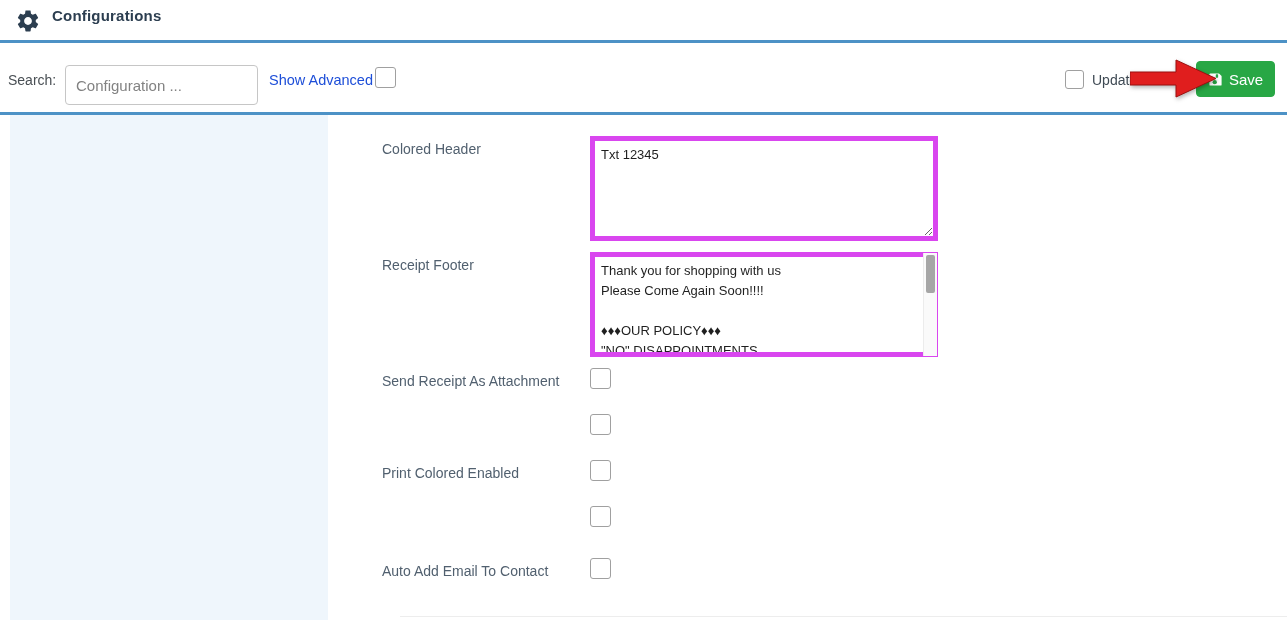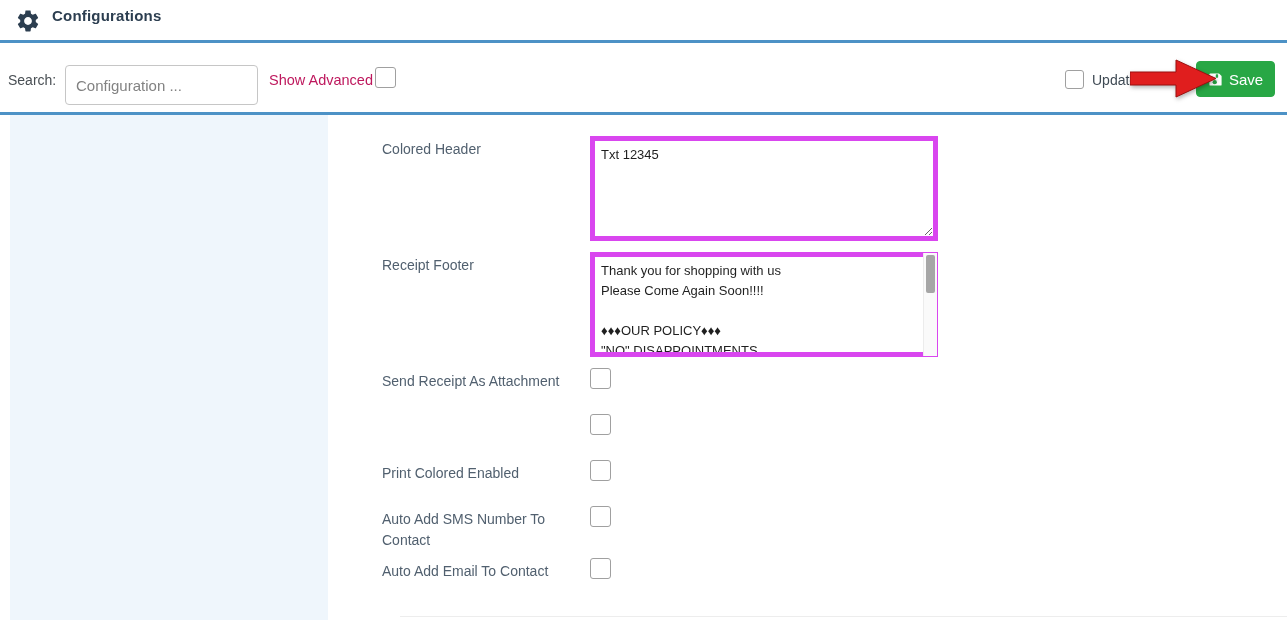--- a/index.html
+++ b/index.html
@@ -13,21 +13,21 @@
   .gear { left:15px; top:8px; width:26px; height:26px; }
   .blue-line { left:0; right:0; height:3px; background:#4d92c6; }
   .line1 { top:40px; }
   .line2 { top:112px; }
 
   
   .search-label { left:8px; top:72px; font-size:14px; color:#494f54; }
   .search-input { left:65px; top:59px; width:193px; height:40px; border:1px solid #c6c6c6; border-radius:4px;
                   padding:0 10px; font-size:15px; color:#333; font-family:"Liberation Sans",sans-serif; outline:none;margin-top:6px; }
   .search-input::placeholder { color:#828282; }
-  .adv-label { left:269px; top:72px; font-size:14.5px; color:#be185d; }
+  .adv-label { left:269px; top:72px; font-size:14.5px; color:#1d4ed8; }
   input[type=checkbox].cb { appearance:none; -webkit-appearance:none; background:#fff; border:1px solid #a0a0a0;
                             border-radius:3px; cursor:pointer; }
   .cb-adv { left:375px; top:67px; width:21px; height:21px; }
   .cb-upd { left:1065px; top:70px; width:19px; height:19px; }
   .upd-label { left:1092px; top:72px; font-size:14px; color:#3f4a54; white-space:nowrap; }
   .save-btn { left:1196px; top:61px; width:79px; height:36px; background:#28a745; border:1px solid #28a745;
               border-radius:4px; color:#fff; font-size:15px; font-family:Liberation Sans, sans-serif;
               display:flex; align-items:center; justify-content:center; gap:6px; cursor:pointer; }
   .arrow-svg { left:1130px; top:57px; width:88px; height:43px; filter:drop-shadow(1px 2px 2px rgba(0,0,0,.30)); z-index:5; }
 
@@ -104,21 +104,20 @@
   </div>
 
   <div class="abs fld-label cl cl1">Send Receipt As Attachment</div>
   <input type="checkbox" class="abs cb cb-row cb1" style="">
 
   <input type="checkbox" class="abs cb cb-row cb2" style="">
 
   <div class="abs fld-label cl cl3">Print Colored Enabled</div>
   <input type="checkbox" class="abs cb cb-row cb3" style="">
 
-  <div class="abs fld-label cl cl4">Auto Add SMS Number To Contact</div>
   <input type="checkbox" class="abs cb cb-row cb4" style="">
 
   <div class="abs fld-label cl cl5">Auto Add Email To Contact</div>
   <input type="checkbox" class="abs cb cb-row cb5" style="">
 
   <div class="abs bottom-divider"></div>
 
 </div>
 
 </body></html>

